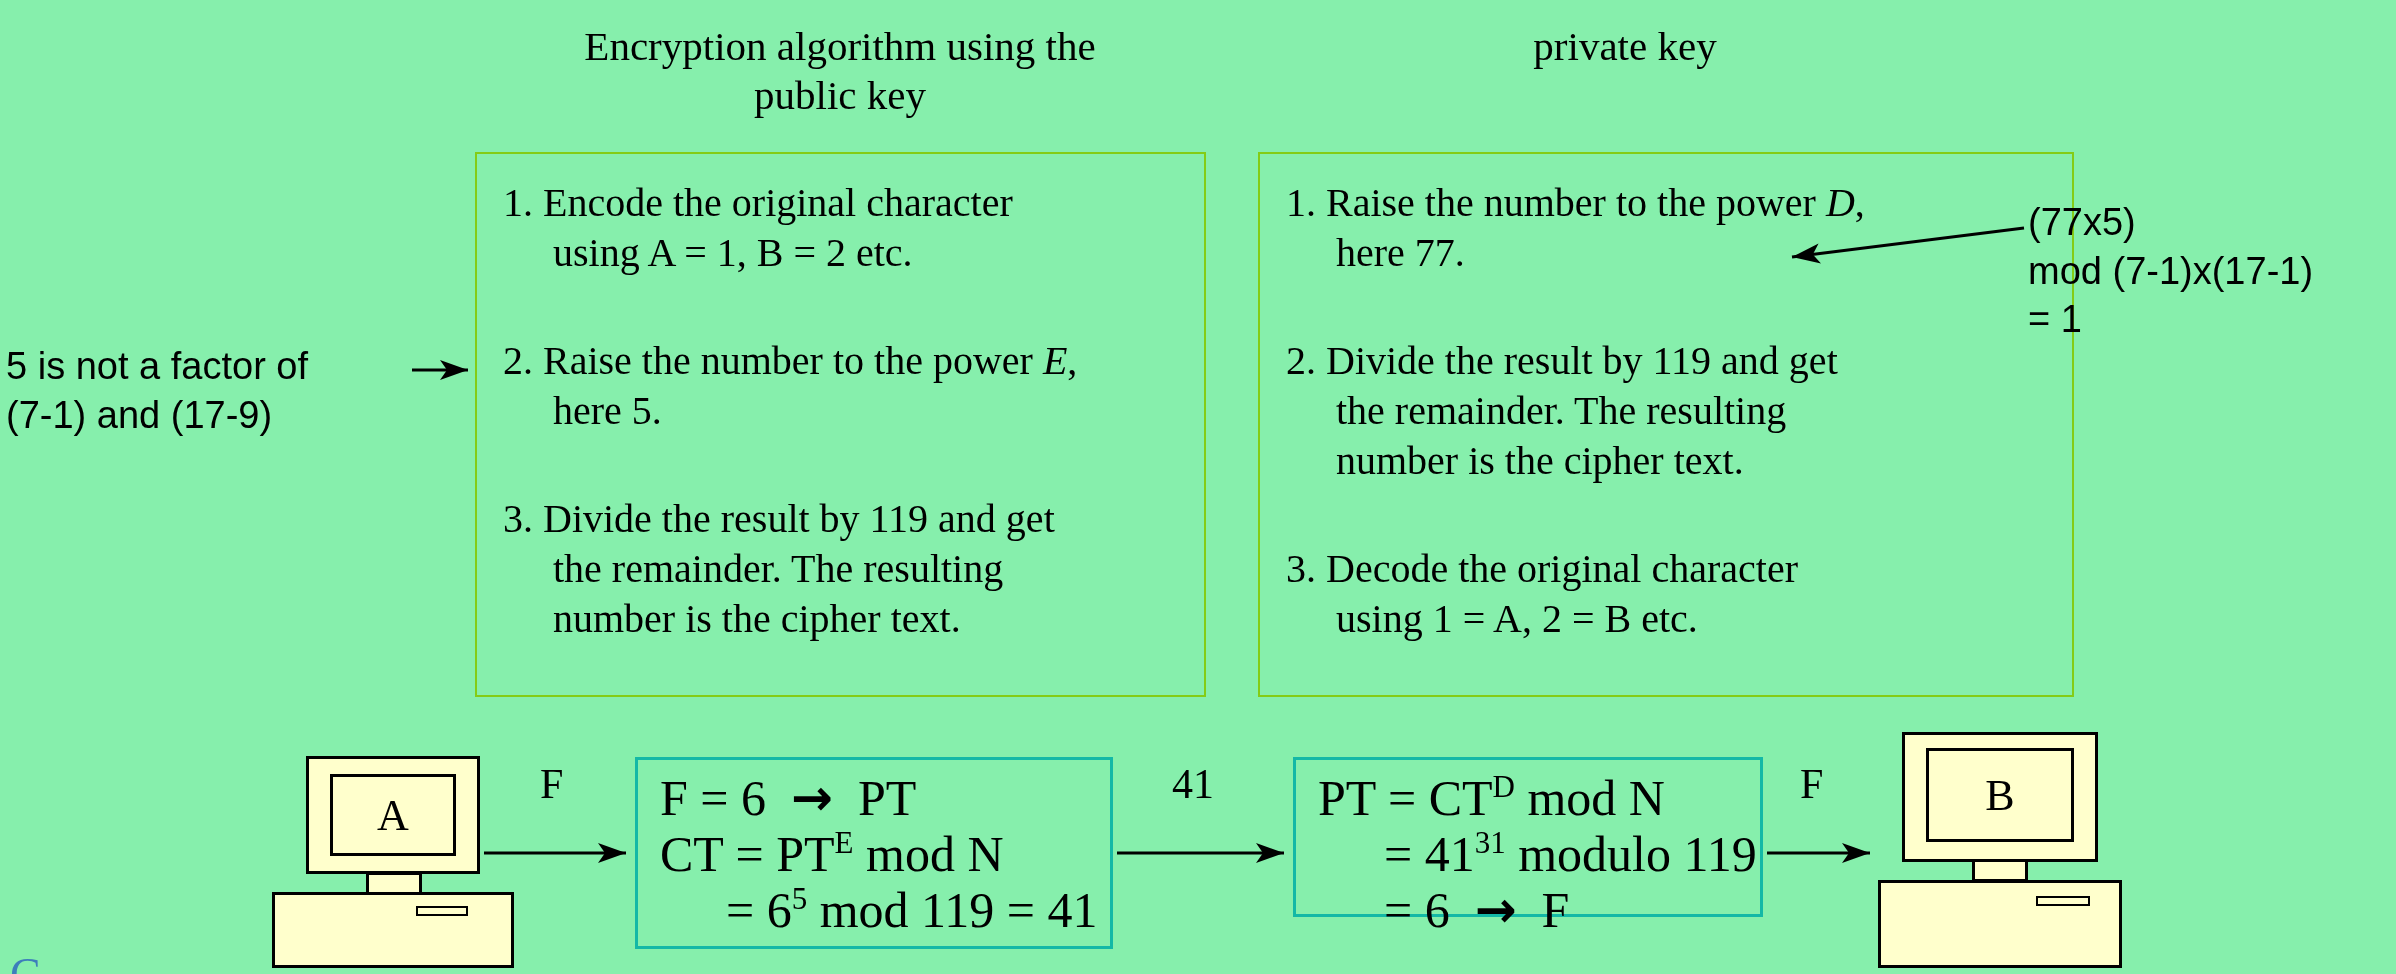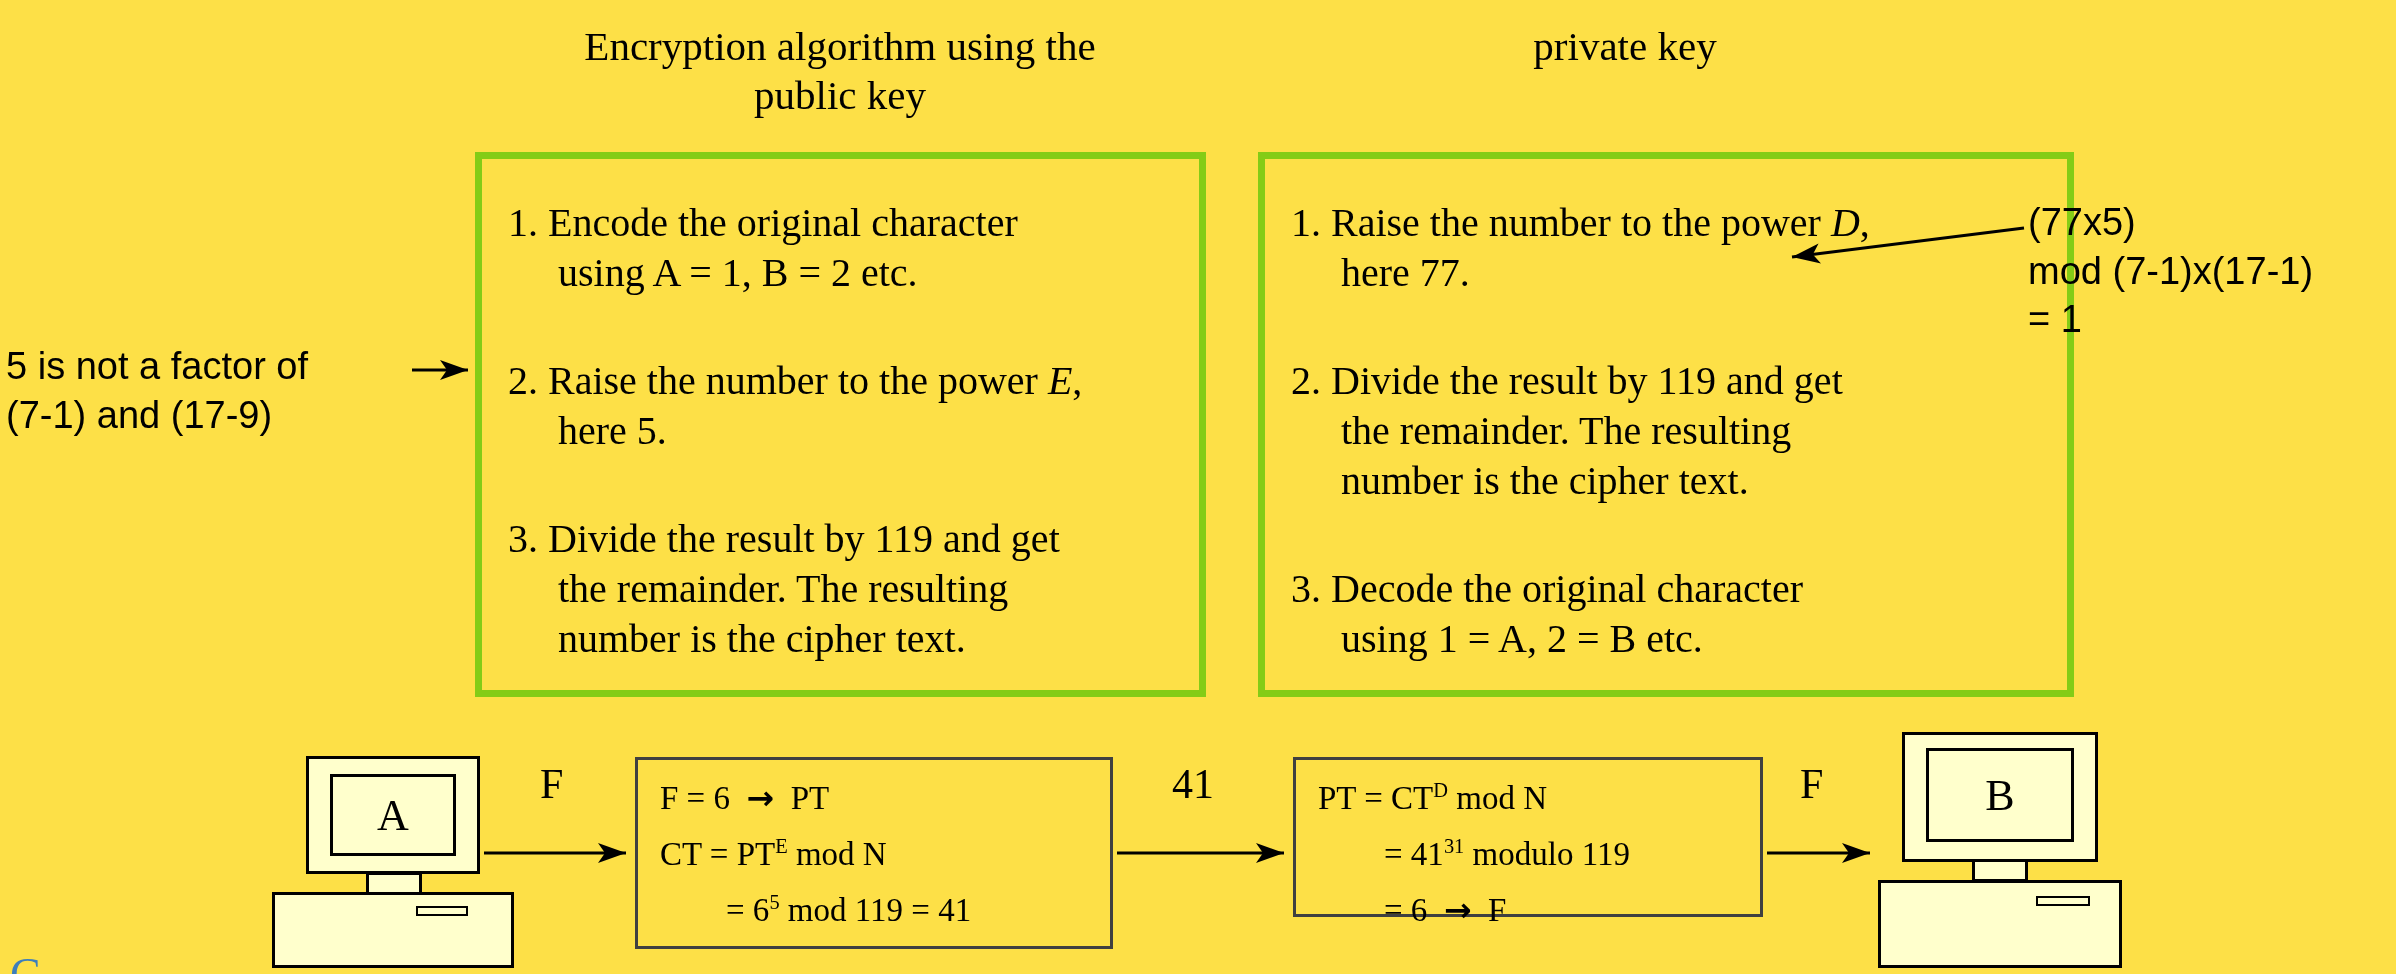--- a/index.html
+++ b/index.html
@@ -1,60 +1,60 @@
 <!DOCTYPE html>
 <html><head>
 <meta charset="utf-8">
 <style>
   html, body { margin: 0; padding: 0; background: #ffffff; }
   .canvas {
     position: relative;
     width: 2396px;
     height: 974px;
-    background: #fde047;
+    background: #86efac;
     font-family: "Liberation Serif", serif;
     overflow: hidden;
     color: #000;
   }
   .abs { position: absolute; box-sizing: border-box; }
 
   
   .col-header {
     font-size: 41px;
     line-height: 1.2;
     text-align: center;
   }
 
   
   .algo-box {
-    border: 7px solid #84cc16;
+    border: 2px solid #84cc16;
     font-size: 40px;
     line-height: 1.25;
-    padding: 39px 26px;
+    padding: 24px 26px;
   }
   .algo-item {
     padding-left: 50px;
     text-indent: -50px;
     margin-bottom: 58px;
   }
   .algo-item:last-child { margin-bottom: 0; }
   .it { font-style: italic; }
   sup { font-size: 62%; line-height: 0; vertical-align: super; }
 
   
   .annotation {
     font-family: "Liberation Sans", sans-serif;
     font-size: 38px;
     line-height: 1.28;
   }
 
   
   .formula-box {
-    border: 3px solid #404040;
-    font-size: 33px;
+    border: 3px solid #14b8a6;
+    font-size: 50px;
     line-height: 56px;
     padding: 10px 22px;
   }
   .fline { white-space: pre; }
   .fline.indent { padding-left: 66px; }
   .arrowGlyph {
     font-family: "DejaVu Sans", sans-serif;
     font-weight: bold;
   }
 

